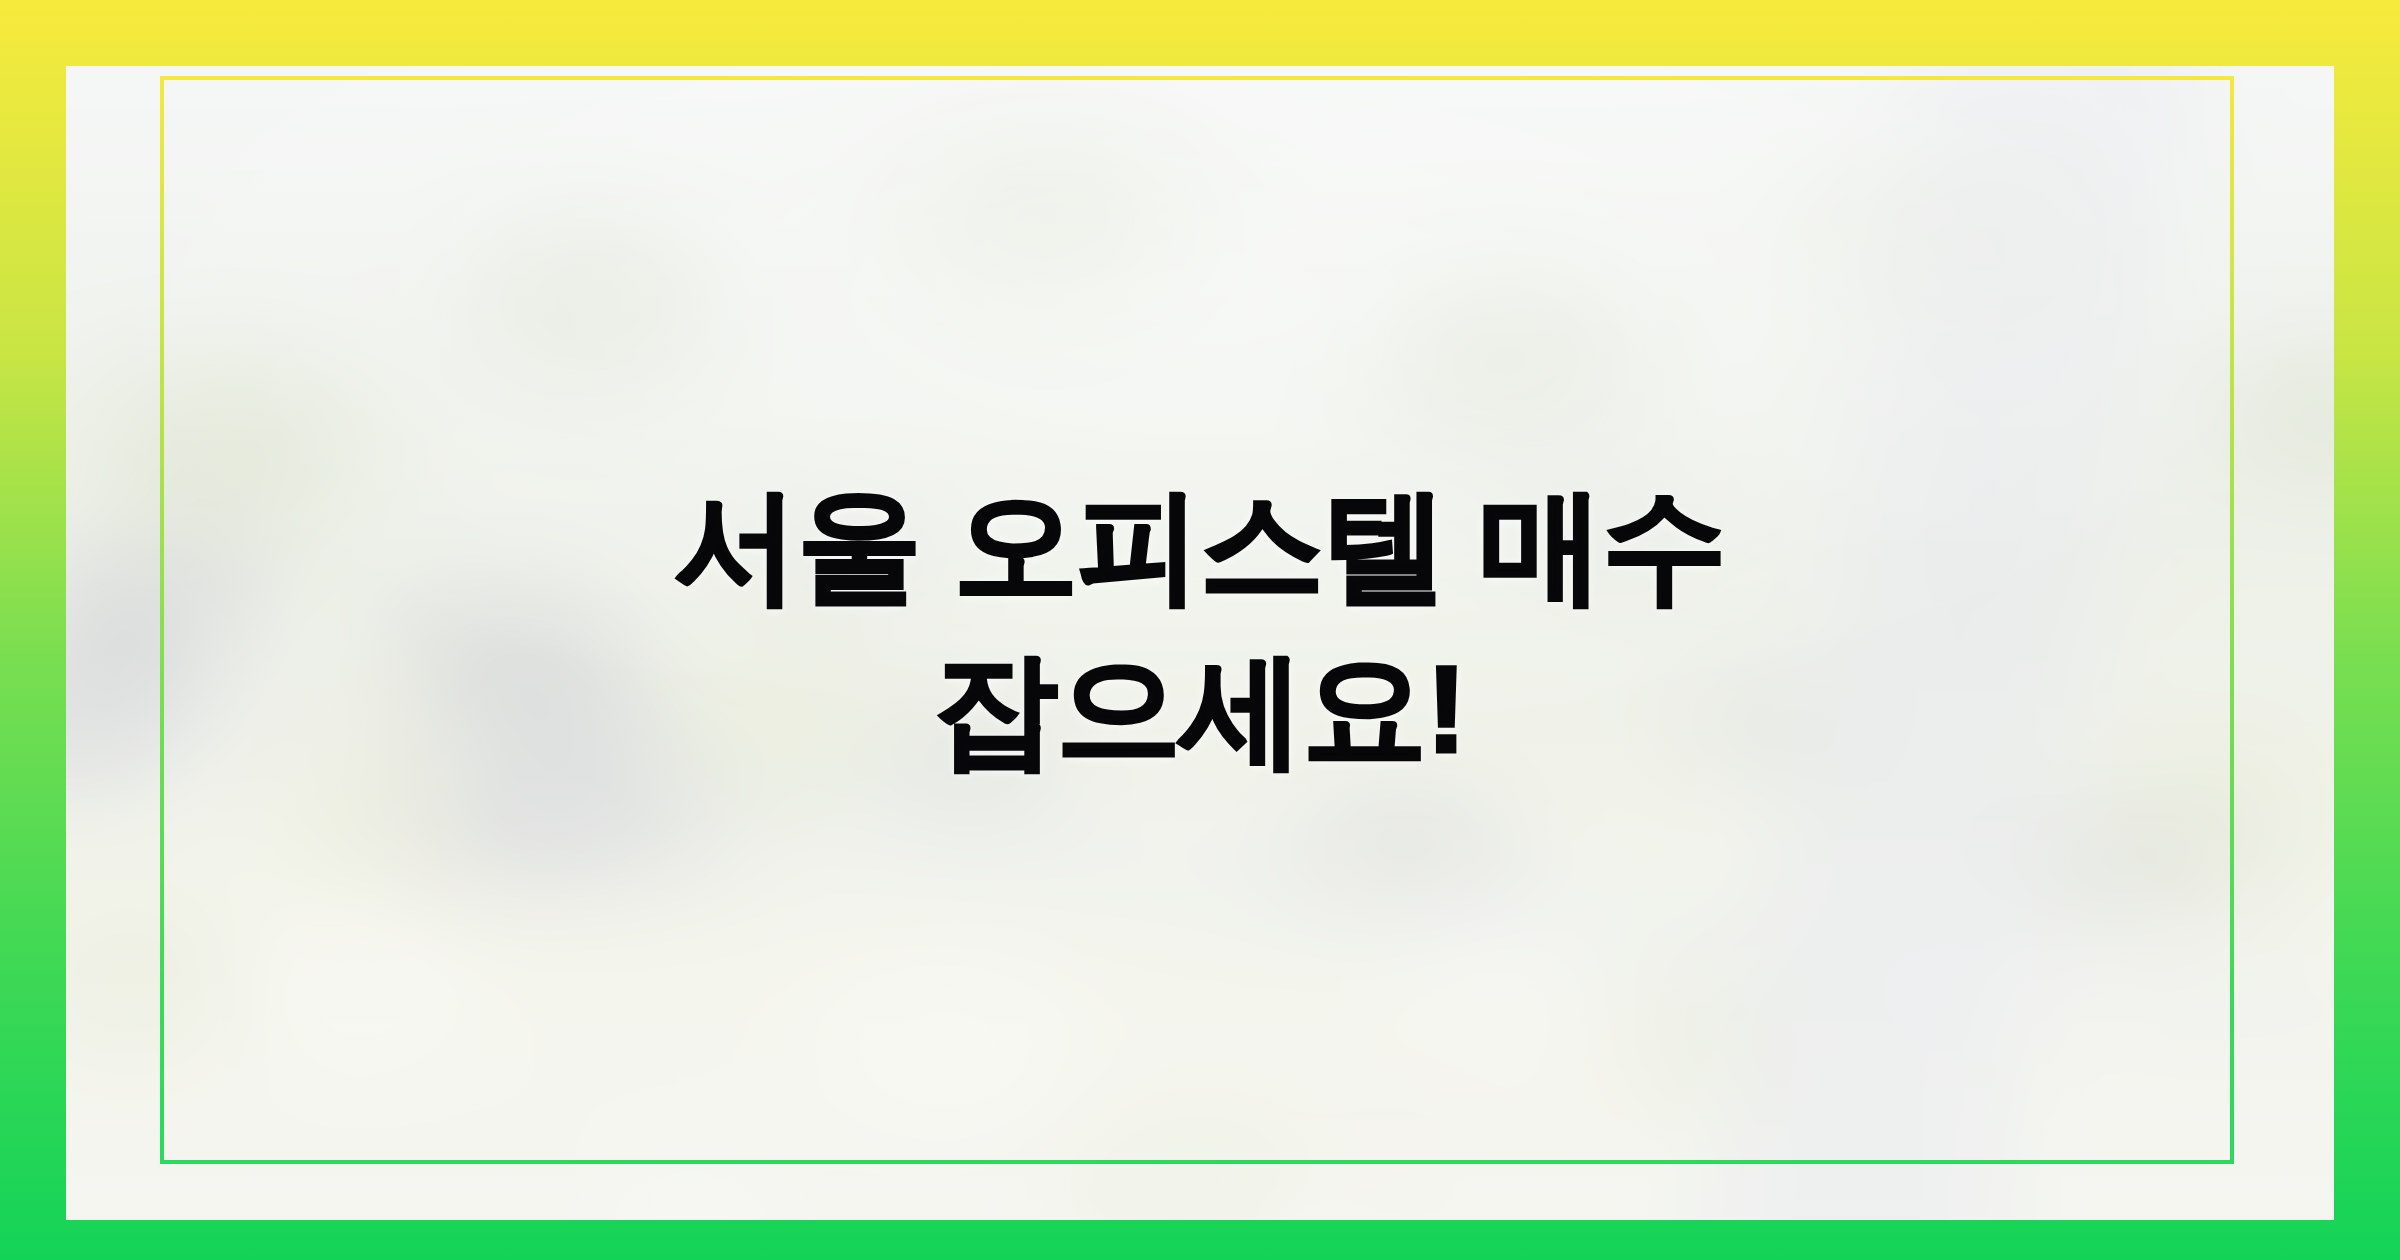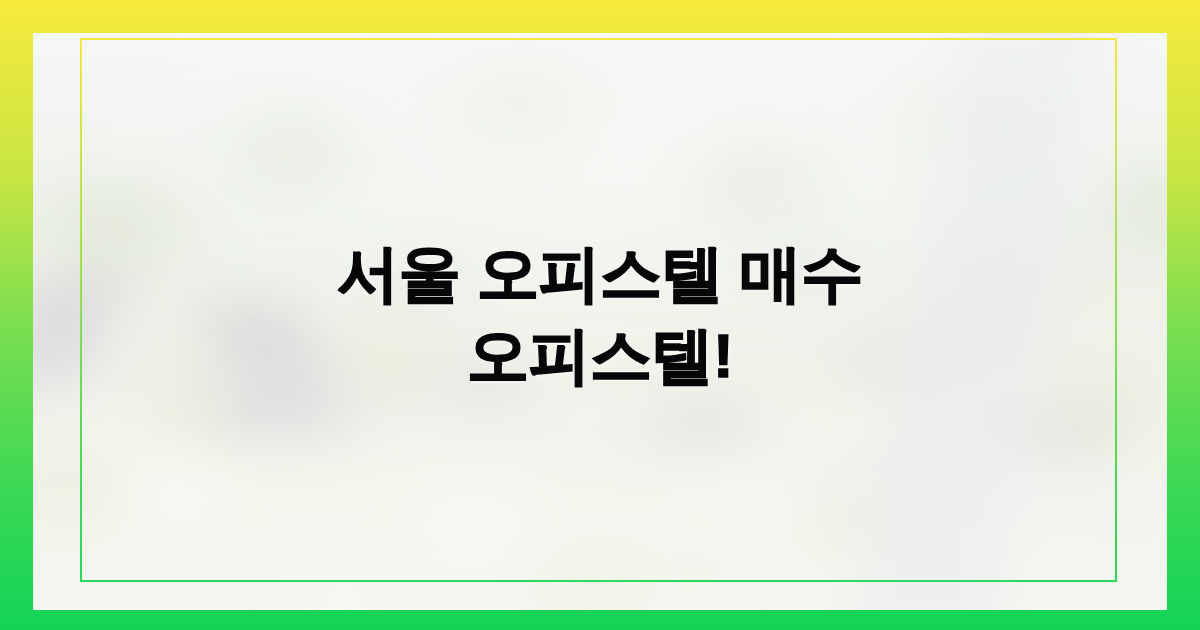--- a/index.html
+++ b/index.html
@@ -162,17 +162,17 @@
 
     <div class="wash"></div>
     <div class="wash2"></div>
   </div>
 
   <div class="keyline"></div>
 
   <div class="title-wrap">
     <h1 class="title">
       <span class="ln">서울 오피스텔 매수</span>
-      <span class="ln">오피스텔!</span>
+      <span class="ln">잡으세요!</span>
     </h1>
   </div>
 
 </div>
 
 </body></html>

